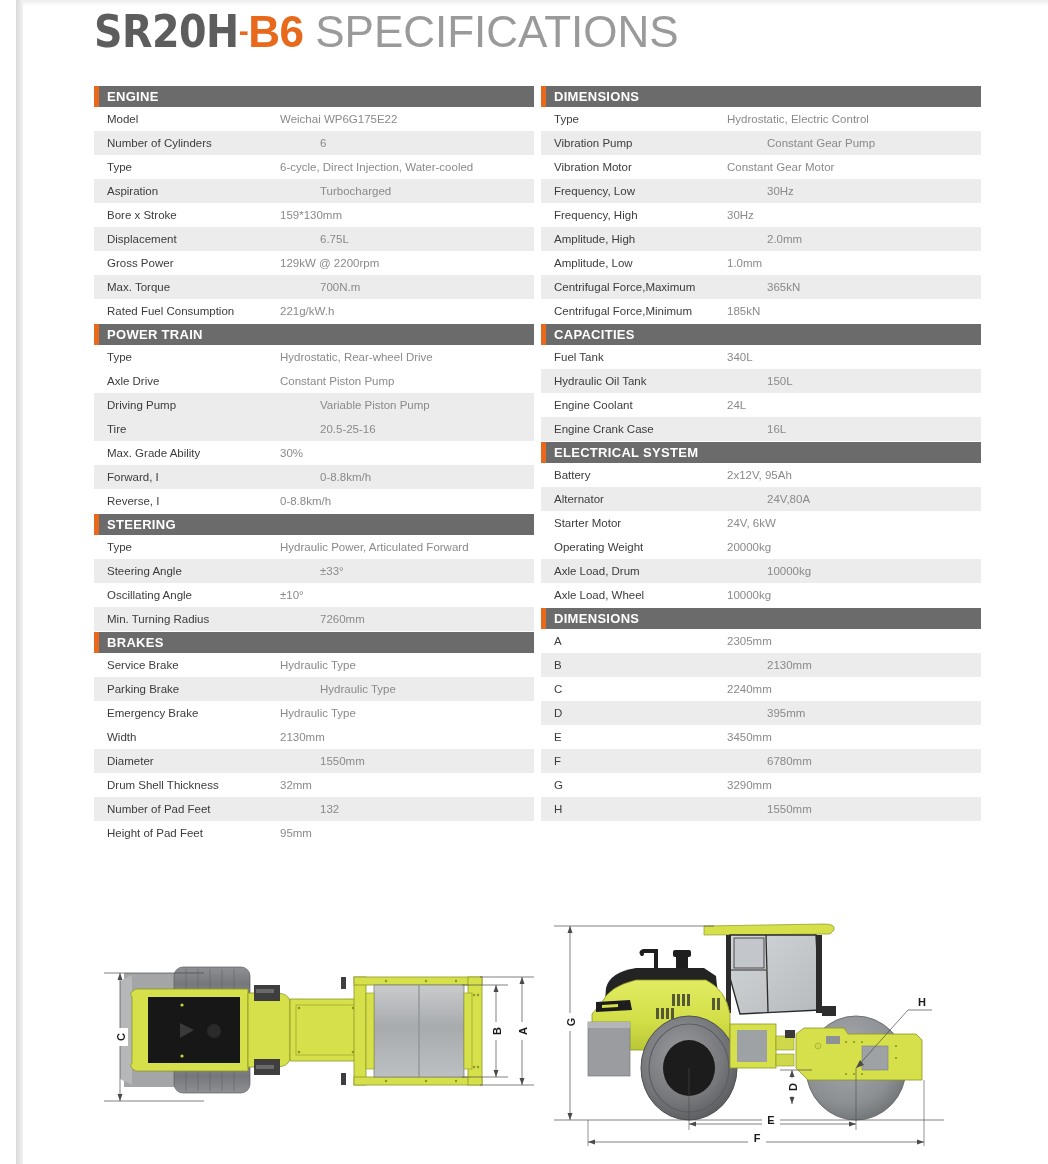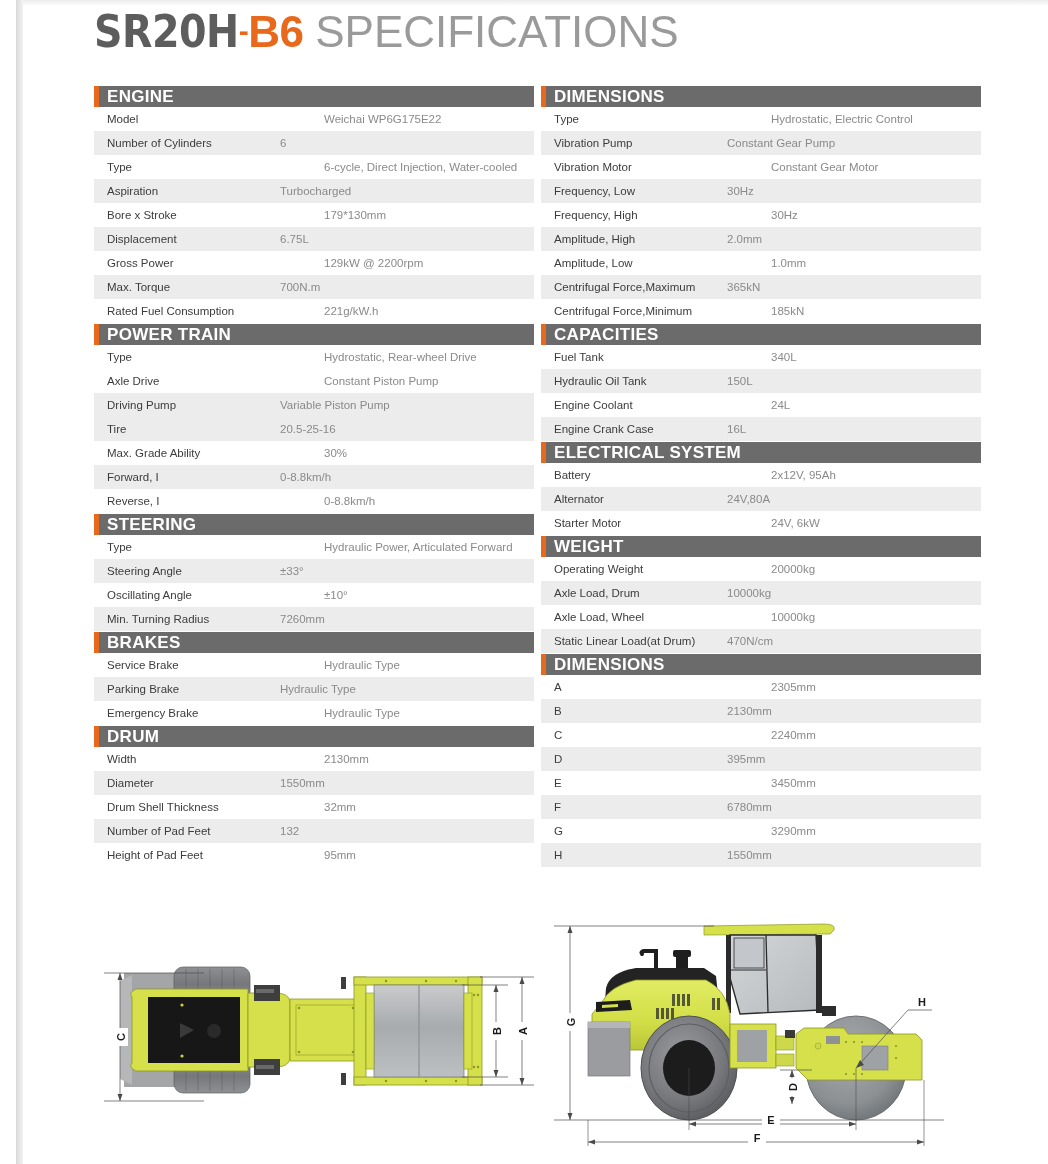--- a/index.html
+++ b/index.html
@@ -39,43 +39,43 @@
   .col{position:absolute;top:86px;width:440px;}
   .col.left{left:78px;}
   .col.right{left:525px;}
 
   .sec-head{
     position:relative;
     background:#6b6b6b;
     color:#ffffff;
     height:21px;
     line-height:21px;
-    font-size:17px;
+    font-size:13px;
     font-weight:bold;
     letter-spacing:0.3px;
     padding-left:13px;
     box-sizing:border-box;
     margin-top:1px;
   }
   .sec-head::before{
     content:"";position:absolute;left:0;top:0;
     width:5px;height:21px;background:#e8691c;
   }
   .col.left .sec-head:first-child,
   .col.right .sec-head:first-child{margin-top:0;}
 
   .row{
     display:flex;
     height:24px;
     align-items:center;
     font-size:11.5px;
     box-sizing:border-box;
   }
-  .row.odd{background:#ffffff;gap:44px;}
-  .row.even{background:#ececec;}
+  .row.odd{background:#ffffff;}
+  .row.even{background:#ececec;gap:40px;}
   .row .k{
     width:186px;
     flex:0 0 186px;
     padding-left:13px;
     box-sizing:border-box;
     color:#3c3c3c;
     white-space:nowrap;
     overflow:hidden;
   }
   .row .v{
@@ -116,21 +116,21 @@
       <div class="row odd">
         <div class="k">Type</div>
         <div class="v">6-cycle, Direct Injection, Water-cooled</div>
       </div>
       <div class="row even">
         <div class="k">Aspiration</div>
         <div class="v">Turbocharged</div>
       </div>
       <div class="row odd">
         <div class="k">Bore x Stroke</div>
-        <div class="v">179*130mm</div>
+        <div class="v">159*130mm</div>
       </div>
       <div class="row even">
         <div class="k">Displacement</div>
         <div class="v">6.75L</div>
       </div>
       <div class="row odd">
         <div class="k">Gross Power</div>
         <div class="v">129kW @ 2200rpm</div>
       </div>
       <div class="row even">
@@ -193,21 +193,20 @@
         <div class="v">Hydraulic Type</div>
       </div>
       <div class="row even">
         <div class="k">Parking Brake</div>
         <div class="v">Hydraulic Type</div>
       </div>
       <div class="row odd">
         <div class="k">Emergency Brake</div>
         <div class="v">Hydraulic Type</div>
       </div>
-      <div class="sec-head">DRUM</div>
       <div class="row odd">
         <div class="k">Width</div>
         <div class="v">2130mm</div>
       </div>
       <div class="row even">
         <div class="k">Diameter</div>
         <div class="v">1550mm</div>
       </div>
       <div class="row odd">
         <div class="k">Drum Shell Thickness</div>
@@ -284,36 +283,31 @@
         <div class="v">2x12V, 95Ah</div>
       </div>
       <div class="row even">
         <div class="k">Alternator</div>
         <div class="v">24V,80A</div>
       </div>
       <div class="row odd">
         <div class="k">Starter Motor</div>
         <div class="v">24V, 6kW</div>
       </div>
-      <div class="sec-head">WEIGHT</div>
       <div class="row odd">
         <div class="k">Operating Weight</div>
         <div class="v">20000kg</div>
       </div>
       <div class="row even">
         <div class="k">Axle Load, Drum</div>
         <div class="v">10000kg</div>
       </div>
       <div class="row odd">
         <div class="k">Axle Load, Wheel</div>
         <div class="v">10000kg</div>
-      </div>
-      <div class="row even">
-        <div class="k">Static Linear Load(at Drum)</div>
-        <div class="v">470N/cm</div>
       </div>
       <div class="sec-head">DIMENSIONS</div>
       <div class="row odd">
         <div class="k">A</div>
         <div class="v">2305mm</div>
       </div>
       <div class="row even">
         <div class="k">B</div>
         <div class="v">2130mm</div>
       </div>

